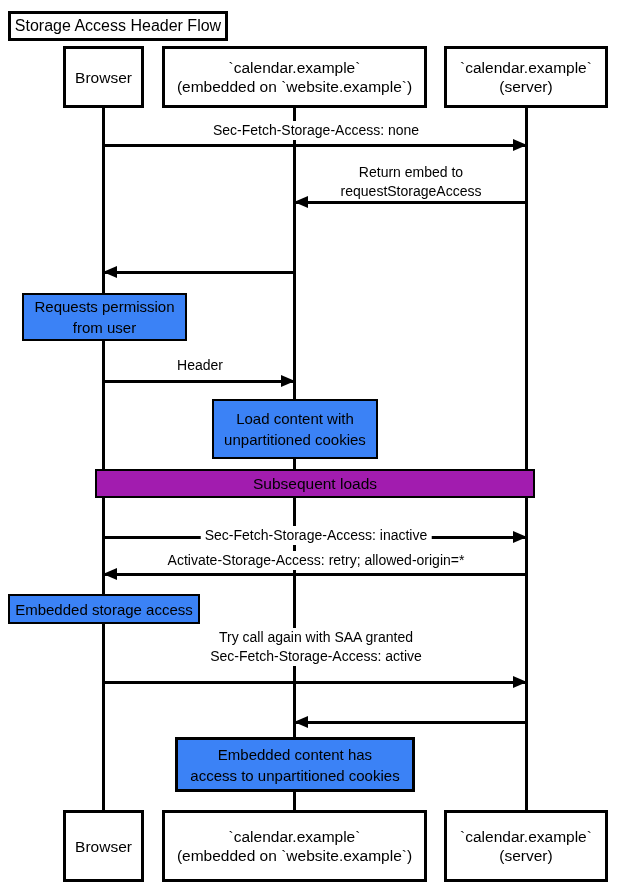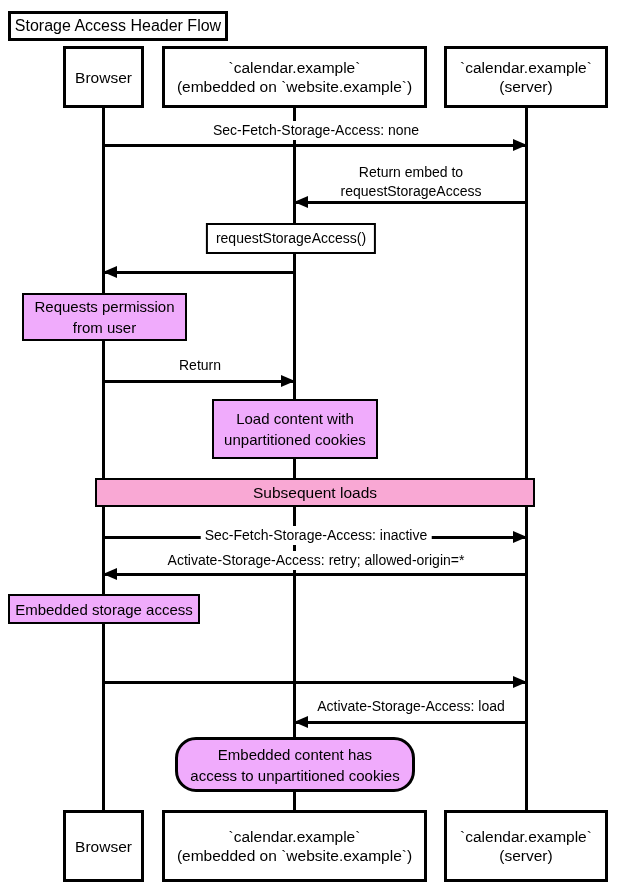--- a/index.html
+++ b/index.html
@@ -51,39 +51,38 @@
     padding: 0 4px;
     font-size: 14px; line-height: 19px;
     text-align: center;
     white-space: pre-line;
     z-index: 3;
   }
   .msg-label.boxed { border: 2px solid #000000; padding: 4px 8px; }
   .note {
     position: absolute;
     border: 2px solid #000000;
-    background: #f0abfc;
+    background: #3b82f6;
     display: flex; align-items: center; justify-content: center;
     text-align: center;
     font-size: 15px; line-height: 21px;
     white-space: pre-line;
     box-sizing: border-box;
     z-index: 3;
   }
-  .note.thick { border-width: 3px; border-radius: 21px; }
+  .note.thick { border-width: 3px; }
   .divider {
     position: absolute;
     left: 95px; top: 469px; width: 440px; height: 29px;
-    background: #f9a8d4;
+    background: #a21caf;
     border: 2px solid #000000;
     display: flex; align-items: center; justify-content: center;
     font-size: 15.5px;
     box-sizing: border-box;
     z-index: 3;
-    margin-top: 9px;
   }
 </style>
 </head>
 <body>
 
 <div class="canvas">
 
   <div class="box title-box" style="left:8px; top:11px; width:220px; height:30px;">Storage Access Header Flow</div>
 
   <div class="lifeline" style="left:102px;"></div>
@@ -98,50 +97,50 @@
 
   <div class="msg-label" style="left:316px; top:121px;">Sec-Fetch-Storage-Access: none</div>
   <div class="msg-line" style="left:103px; top:144px; width:422px;"></div>
   <div class="head head-right" style="left:513px; top:139px;"></div>
 
   <div class="msg-label" style="left:411px; top:149px;margin-top:14px;">Return embed to
 requestStorageAccess</div>
   <div class="msg-line" style="left:296px; top:201px; width:230px;"></div>
   <div class="head head-left" style="left:294px; top:196px;"></div>
 
-  <div class="msg-label boxed" style="left:291px; top:223px;">requestStorageAccess()</div>
   <div class="msg-line" style="left:105px; top:271px; width:190px;"></div>
   <div class="head head-left" style="left:103px; top:266px;"></div>
 
   <div class="note" style="left:22px; top:293px; width:165px; height:48px;">Requests permission
 from user</div>
 
-  <div class="msg-label" style="left:200px; top:356px;">Return</div>
+  <div class="msg-label" style="left:200px; top:356px;">Header</div>
   <div class="msg-line" style="left:103px; top:380px; width:190px;"></div>
   <div class="head head-right" style="left:281px; top:375px;"></div>
 
   <div class="note" style="left:212px; top:399px; width:166px; height:60px;">Load content with
 unpartitioned cookies</div>
 
   <div class="divider">Subsequent loads</div>
 
   <div class="msg-label" style="left:316px; top:526px;">Sec-Fetch-Storage-Access: inactive</div>
   <div class="msg-line" style="left:103px; top:536px; width:422px;"></div>
   <div class="head head-right" style="left:513px; top:531px;"></div>
 
   <div class="msg-label" style="left:316px; top:551px;">Activate-Storage-Access: retry; allowed-origin=*</div>
   <div class="msg-line" style="left:105px; top:573px; width:420px;"></div>
   <div class="head head-left" style="left:103px; top:568px;"></div>
 
   <div class="note" style="left:8px; top:594px; width:192px; height:30px;">Embedded storage access</div>
 
+  <div class="msg-label" style="left:316px; top:628px;">Try call again with SAA granted
+Sec-Fetch-Storage-Access: active</div>
   <div class="msg-line" style="left:103px; top:681px; width:422px;"></div>
   <div class="head head-right" style="left:513px; top:676px;"></div>
 
-  <div class="msg-label" style="left:411px; top:697px;">Activate-Storage-Access: load</div>
   <div class="msg-line" style="left:296px; top:721px; width:230px;"></div>
   <div class="head head-left" style="left:294px; top:716px;"></div>
 
   <div class="note thick" style="left:175px; top:737px; width:240px; height:55px;">Embedded content has
 access to unpartitioned cookies</div>
 
   <div class="box participant" style="left:63px; top:810px; width:81px; height:72px;">Browser</div>
   <div class="box participant" style="left:162px; top:810px; width:265px; height:72px;">`calendar.example`
 (embedded on `website.example`)</div>
   <div class="box participant" style="left:444px; top:810px; width:164px; height:72px;">`calendar.example`

